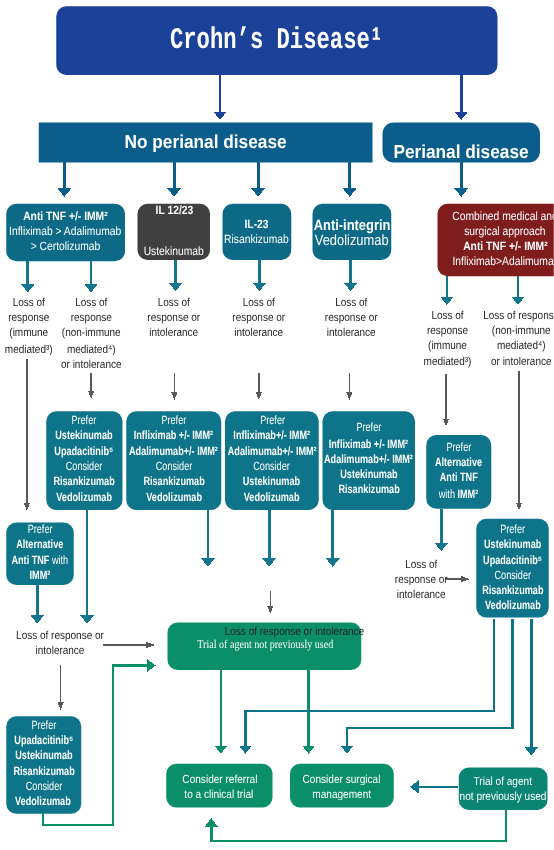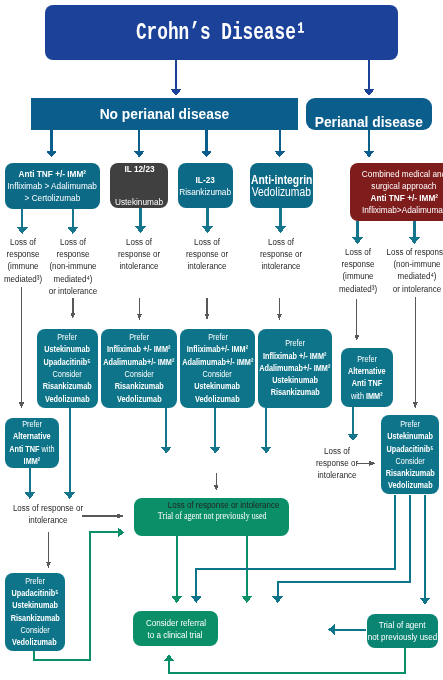--- a/index.html
+++ b/index.html
@@ -195,20 +195,24 @@
 <span class="ln">Consider</span>
 <span class="ln b">Vedolizumab</span>
 </div>
 <div class="box outc" style="left:134.3px;top:497.5px;width:155px;height:38px;background:#0b8f68;border-radius:8px;font-size:9.4px;line-height:11.8px;font-family:Liberation Serif, serif;">
 <span class="ln">Trial of agent not previously used</span>
 </div>
 <div class="box outc" style="left:133px;top:611px;width:85px;height:35px;background:#0b8f68;border-radius:8px;font-size:9.4px;line-height:11.8px;">
 <span class="ln">Consider referral</span>
 <span class="ln">to a clinical trial</span>
 </div>
+<div class="box outc" style="left:232px;top:611px;width:83px;height:35px;background:#0b8f68;border-radius:8px;font-size:9.4px;line-height:11.8px;">
+<span class="ln">Consider surgical</span>
+<span class="ln">management</span>
+</div>
 <div class="box outc" style="left:367px;top:614px;width:71px;height:34px;background:#0a8473;border-radius:8px;font-size:9.4px;line-height:11.8px;">
 <span class="ln">Trial of agent</span>
 <span class="ln">not previously used</span>
 </div>
 <div class="lbl" style="left:-37.2px;top:236px;width:120px;">
 <span class="ln">Loss of</span>
 <span class="ln">response</span>
 <span class="ln">(immune</span>
 <span class="ln">mediated³)</span>
 </div>
@@ -239,21 +243,21 @@
 <span class="ln">response</span>
 <span class="ln">(immune</span>
 <span class="ln">mediated³)</span>
 </div>
 <div class="lbl" style="left:356.7px;top:246px;width:120px;">
 <span class="ln">Loss of response</span>
 <span class="ln">(non-immune</span>
 <span class="ln">mediated⁴)</span>
 <span class="ln">or intolerance</span>
 </div>
-<div class="lbl" style="left:160px;top:456.5px;width:120px;margin-top:42px;">
+<div class="lbl" style="left:172px;top:456.5px;width:120px;margin-top:42px;">
 <span class="ln">Loss of response or intolerance</span>
 </div>
 <div class="lbl" style="left:277px;top:445px;width:120px;">
 <span class="ln">Loss of</span>
 <span class="ln">response or</span>
 <span class="ln">intolerance</span>
 </div>
 <div class="lbl" style="left:-12px;top:502px;width:120px;">
 <span class="ln">Loss of response or</span>
 <span class="ln">intolerance</span>

